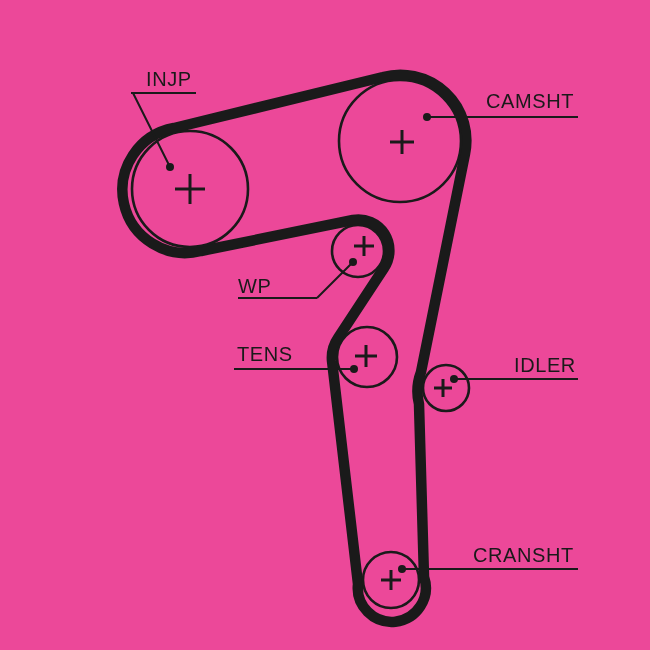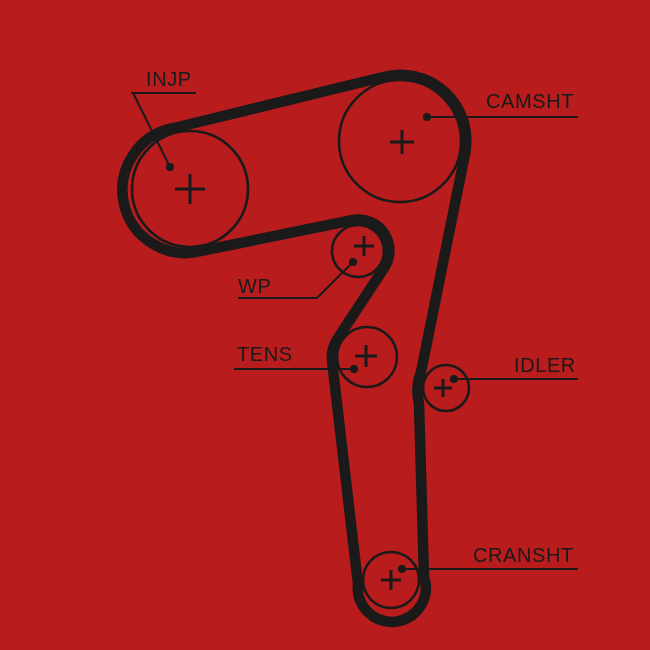--- a/index.html
+++ b/index.html
@@ -4,21 +4,21 @@
 <style>
   html, body {
     margin: 0;
     padding: 0;
     background: #ffffff;
   }
   .canvas {
     position: relative;
     width: 650px;
     height: 650px;
-    background: #b91c1c;
+    background: #ec4899;
     overflow: hidden;
     font-family: "Liberation Sans", sans-serif;
   }
   svg { display: block; }
   .belt {
     fill: none;
     stroke: #1a1a1a;
     stroke-width: 10.5;
     stroke-linejoin: round;
     stroke-linecap: round;

